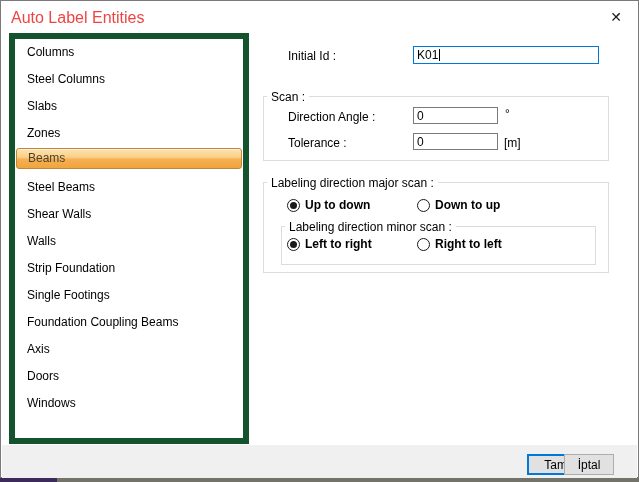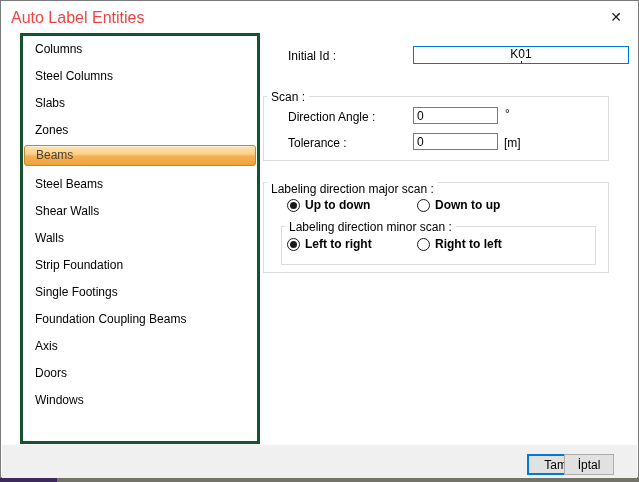--- a/index.html
+++ b/index.html
@@ -13,21 +13,21 @@
     background:#fff;border:1px solid #7a7a7a;box-sizing:border-box;
   }
   .title{position:absolute;left:10px;top:8px;font-size:16px;color:#ef4444;white-space:nowrap;}
   .close-btn{
     position:absolute;right:6px;top:4px;width:32px;height:24px;
     display:flex;align-items:center;justify-content:center;
     font-size:14px;color:#1a1a1a;cursor:default;
   }
   .listbox{
     position:absolute;left:8px;top:32px;width:240px;height:411px;
-    background:#fff;border:3px solid #14532d;box-sizing:border-box;overflow:hidden;margin-left:11px;
+    background:#fff;border:6px solid #14532d;box-sizing:border-box;overflow:hidden;
   }
   .list-item{
     height:27px;line-height:27px;padding-left:12px;color:#000;
     box-sizing:border-box;white-space:nowrap;
   }
   .list-item.selected{
     height:21px;line-height:19px;margin:1px 1px 5px 1px;padding-left:11px;
     border:1px solid #c28638;border-radius:3px;color:#4a4132;
     background:linear-gradient(to bottom,#fce3b2 0%,#fbd08a 42%,#f5b052 55%,#f0a43c 100%);
     box-shadow:inset 0 1px 0 rgba(255,255,255,.55);
@@ -86,42 +86,42 @@
         <div class="list-item">Walls</div>
         <div class="list-item">Strip Foundation</div>
         <div class="list-item">Single Footings</div>
         <div class="list-item">Foundation Coupling Beams</div>
         <div class="list-item">Axis</div>
         <div class="list-item">Doors</div>
         <div class="list-item">Windows</div>
       </div>
 
     <div class="flabel" style="left:287px;top:48px;">Initial Id :</div>
-    <div class="field focused" style="left:412px;top:45px;width:216px;height:18px;flex-direction:column;">
+    <div class="field focused" style="left:412px;top:45px;width:186px;height:18px;">
       <span>K01</span>
       <span class="caret"></span>
     </div>
 
     <div class="groupbox" style="left:262px;top:95px;width:346px;height:65px;"></div>
     <div class="group-title" style="left:266px;top:89px;">Scan :</div>
 
     <div class="flabel" style="left:287px;top:109px;">Direction Angle :</div>
     <div class="field" style="left:412px;top:106px;width:85px;height:17px;">
       <span>0</span>
     </div>
     <div class="flabel" style="left:504px;top:106px;">°</div>
 
     <div class="flabel" style="left:287px;top:135px;">Tolerance :</div>
     <div class="field" style="left:412px;top:132px;width:85px;height:17px;">
       <span>0</span>
     </div>
     <div class="flabel" style="left:503px;top:135px;">[m]</div>
 
     <div class="groupbox" style="left:262px;top:181px;width:346px;height:91px;"></div>
-    <div class="group-title" style="left:266px;top:175px;margin-top:6px;">Labeling direction major scan :</div>
+    <div class="group-title" style="left:266px;top:175px;">Labeling direction major scan :</div>
     <div class="radio-row" style="left:286px;top:197px;">
         <span class="radio-option">
           <span class="radio checked"></span>
           <span class="radio-label">Up to down</span>
         </span>
         <span class="radio-option">
           <span class="radio"></span>
           <span class="radio-label">Down to up</span>
         </span>
       </div>

